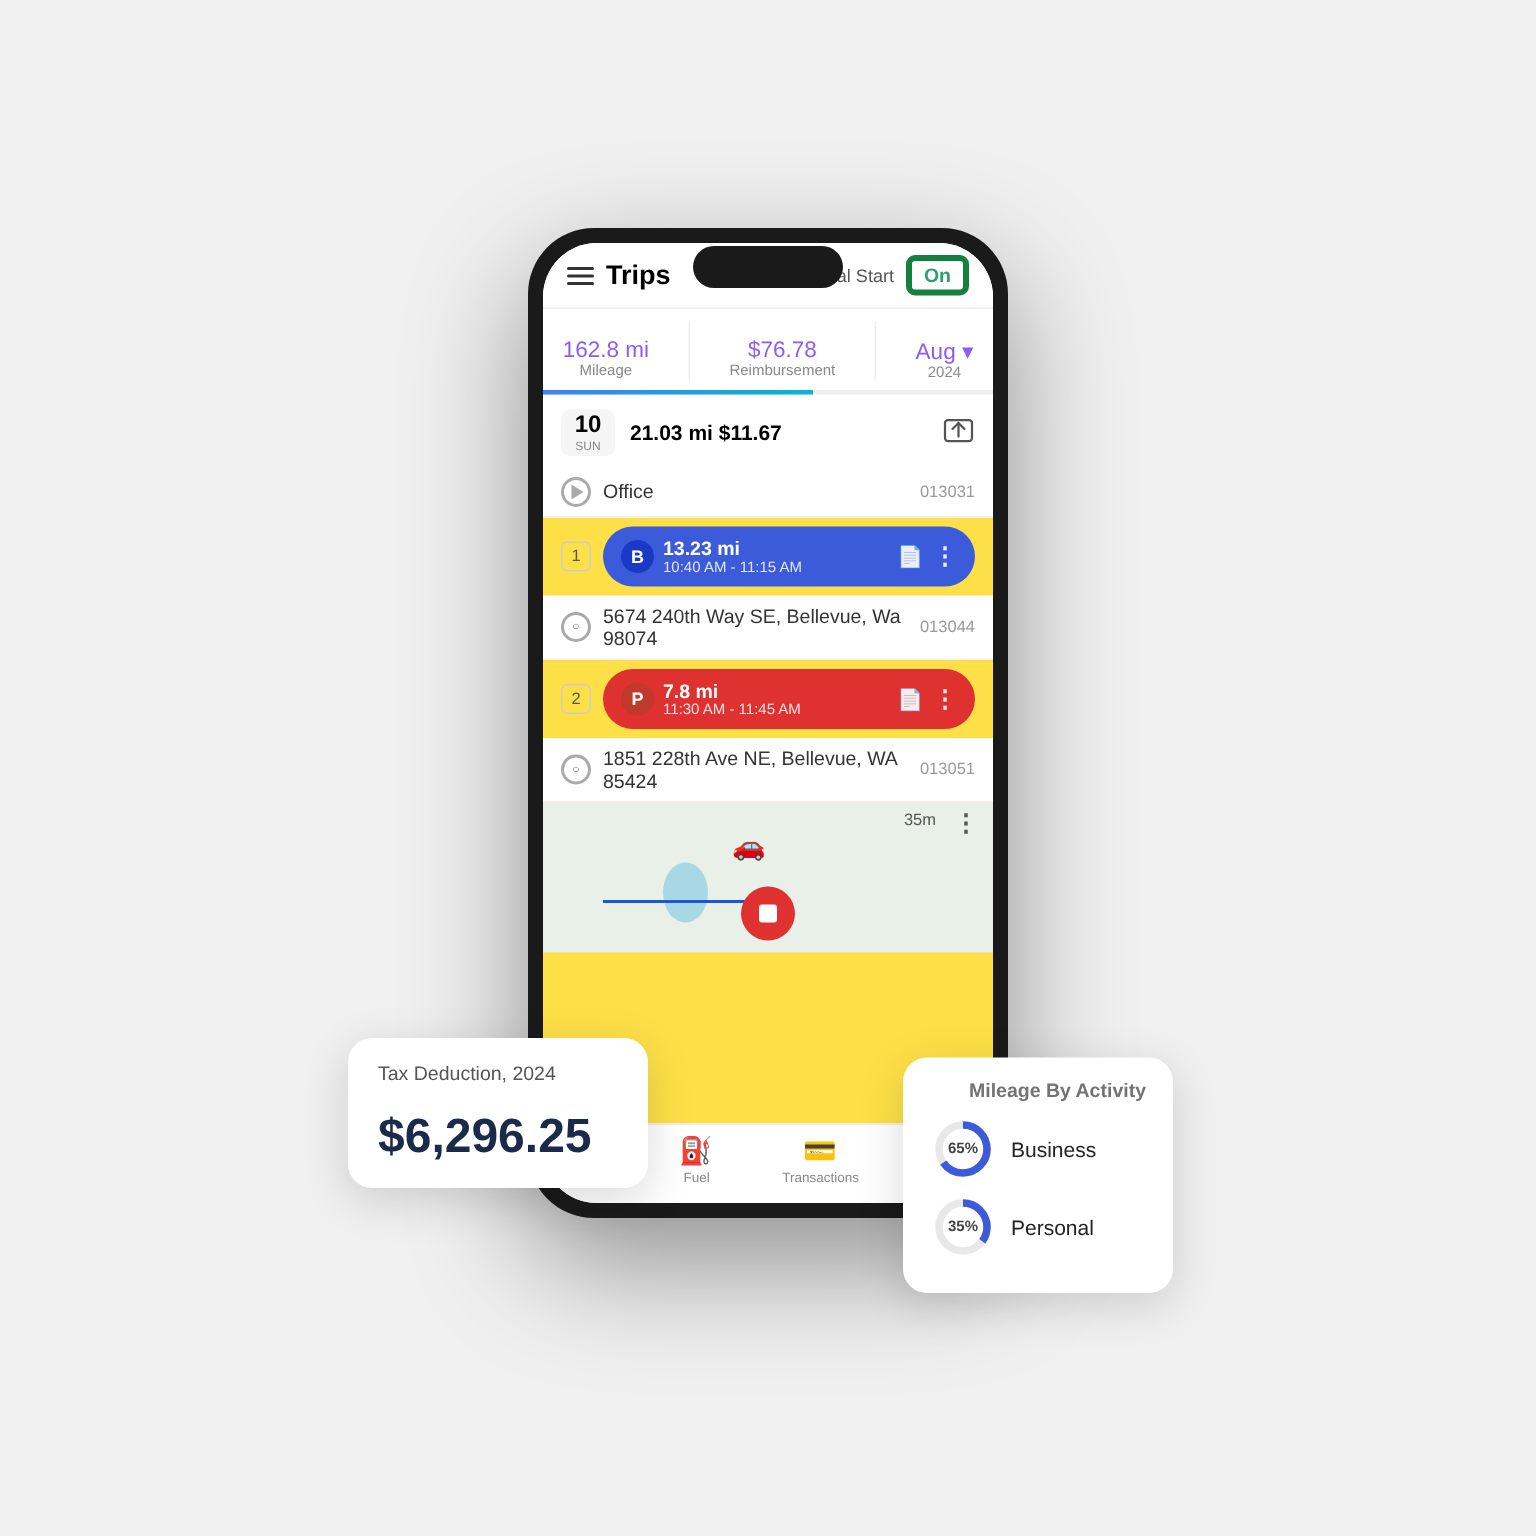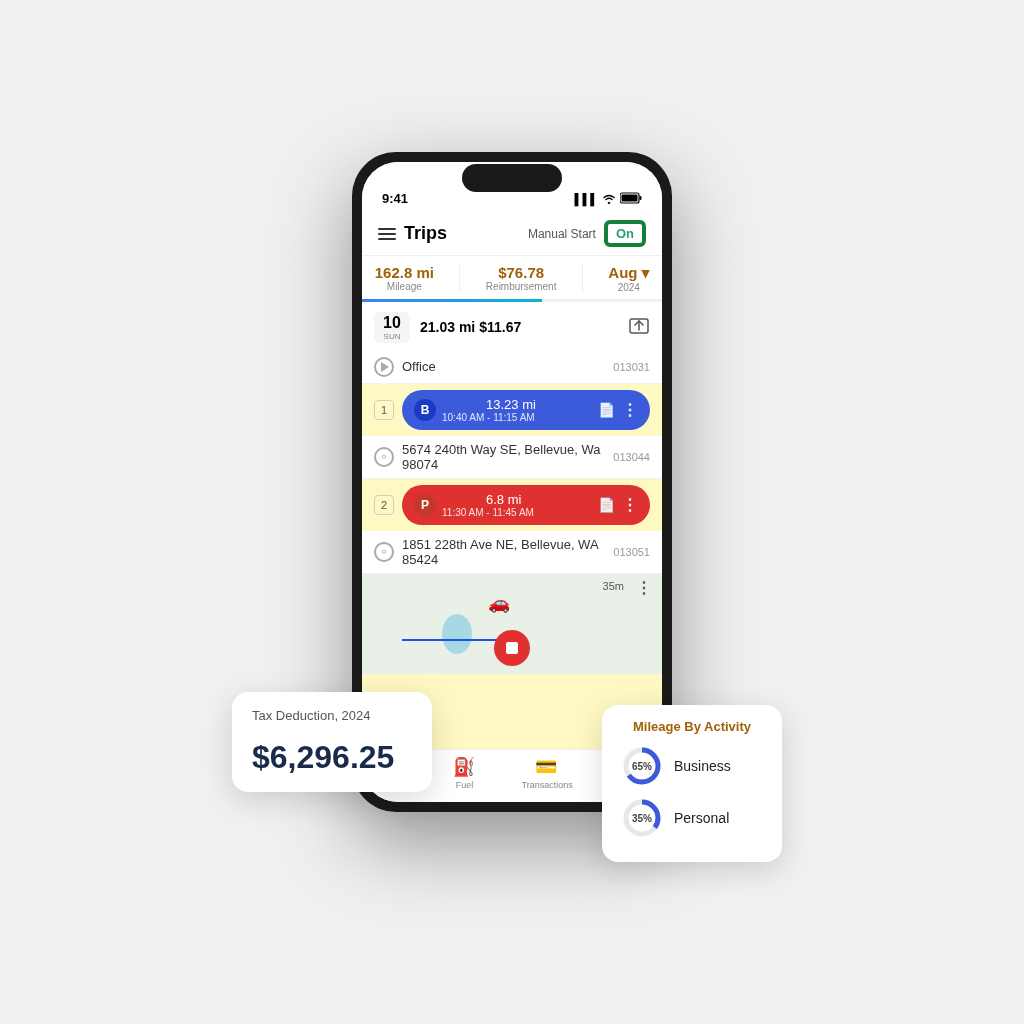--- a/index.html
+++ b/index.html
@@ -129,22 +129,23 @@
       background: #fff;
       display: flex;
       justify-content: space-around;
       padding: 8px 0 4px;
     }
     .stat-item {
       text-align: center;
     }
     .stat-value {
       font-size: 15px;
-      font-weight: 700;
-      color: #a16207;
+      font-weight: 400;
+      color: #8b5cf6;
+      margin-top: 11px;
     }
     .stat-label {
       font-size: 10px;
       color: #888;
     }
     .stat-divider {
       width: 1px;
       background: #eee;
     }
     
@@ -190,21 +191,21 @@
       font-size: 14px;
       font-weight: 600;
       color: #000;
     }
     .export-icon {
       font-size: 18px;
       color: #555;
     }
     
     .trip-list {
-      background: #fef9c3;
+      background: #fde047;
       flex: 1;
       overflow: hidden;
     }
     
     .location-row {
       display: flex;
       align-items: center;
       padding: 6px 12px;
       background: #fff;
       border-bottom: 1px solid #f0f0f0;
@@ -310,23 +311,22 @@
       font-size: 12px;
       font-weight: 700;
       color: #fff;
       flex-shrink: 0;
     }
     .trip-info {
       flex: 1;
     }
     .trip-distance {
       font-size: 13px;
-      font-weight: 400;
+      font-weight: 700;
       color: #fff;
-      margin-left: 44px;
     }
     .trip-time {
       font-size: 10px;
       color: rgba(255,255,255,0.85);
     }
     .trip-actions {
       display: flex;
       align-items: center;
       gap: 6px;
     }
@@ -455,23 +455,23 @@
       background: #fff;
       border-radius: 16px;
       padding: 14px 18px;
       box-shadow: 0 8px 30px rgba(0,0,0,0.15);
       z-index: 10;
       min-width: 180px;
     }
     .mileage-card-title {
       font-size: 13px;
       font-weight: 600;
-      color: #a16207;
+      color: #737373;
       margin-bottom: 10px;
-      text-align: center;
+      text-align: right;
     }
     .mileage-row {
       display: flex;
       align-items: center;
       gap: 10px;
       margin-bottom: 8px;
     }
     .donut-container {
       position: relative;
       width: 44px;
@@ -495,40 +495,20 @@
   </style>
 </head>
 <body>
 
 <div class="scene">
 
   <div class="phone">
     <div class="notch"></div>
     <div class="phone-inner">
 
-      <div class="status-bar">
-        <span class="status-time">9:41</span>
-        <div class="status-icons">
-          <span>▌▌▌</span>
-          <span>
-            <svg width="14" height="12" viewBox="0 0 14 12">
-              <path d="M7 9.5 L8.5 11 L7 12.5 L5.5 11 Z" fill="#000"></path>
-              <path d="M4 7.5 Q7 5 10 7.5" stroke="#000" stroke-width="1.5" fill="none" stroke-linecap="round"></path>
-              <path d="M2 5.5 Q7 1.5 12 5.5" stroke="#000" stroke-width="1.5" fill="none" stroke-linecap="round"></path>
-            </svg>
-          </span>
-          <span>
-            <svg width="22" height="12" viewBox="0 0 22 12">
-              <rect x="0" y="1" width="19" height="10" rx="2" ry="2" stroke="#000" stroke-width="1.2" fill="none"></rect>
-              <rect x="19.5" y="4" width="2" height="4" rx="1" fill="#000"></rect>
-              <rect x="1.5" y="2.5" width="16" height="7" rx="1" fill="#000"></rect>
-            </svg>
-          </span>
-        </div>
-      </div>
 
       <div class="app-header">
         <div class="header-left">
           <div class="hamburger-icon">
             <div class="hamburger-line"></div>
             <div class="hamburger-line"></div>
             <div class="hamburger-line"></div>
           </div>
           <span class="header-title">Trips</span>
         </div>
@@ -603,21 +583,21 @@
           <div class="location-icon-circle">○</div>
           <span class="location-name">5674 240th Way SE, Bellevue, Wa 98074</span>
           <span class="location-code">013044</span>
         </div>
 
         <div class="trip-item">
           <div class="trip-number-badge">2</div>
           <div class="trip-card-red">
             <div class="trip-letter-p">P</div>
             <div class="trip-info">
-              <div class="trip-distance">6.8 mi</div>
+              <div class="trip-distance">7.8 mi</div>
               <div class="trip-time">11:30 AM - 11:45 AM</div>
             </div>
             <div class="trip-actions">
               <span class="trip-doc-icon">📄</span>
               <span class="trip-more-icon">⋮</span>
             </div>
           </div>
         </div>
 
         <div class="location-row">

